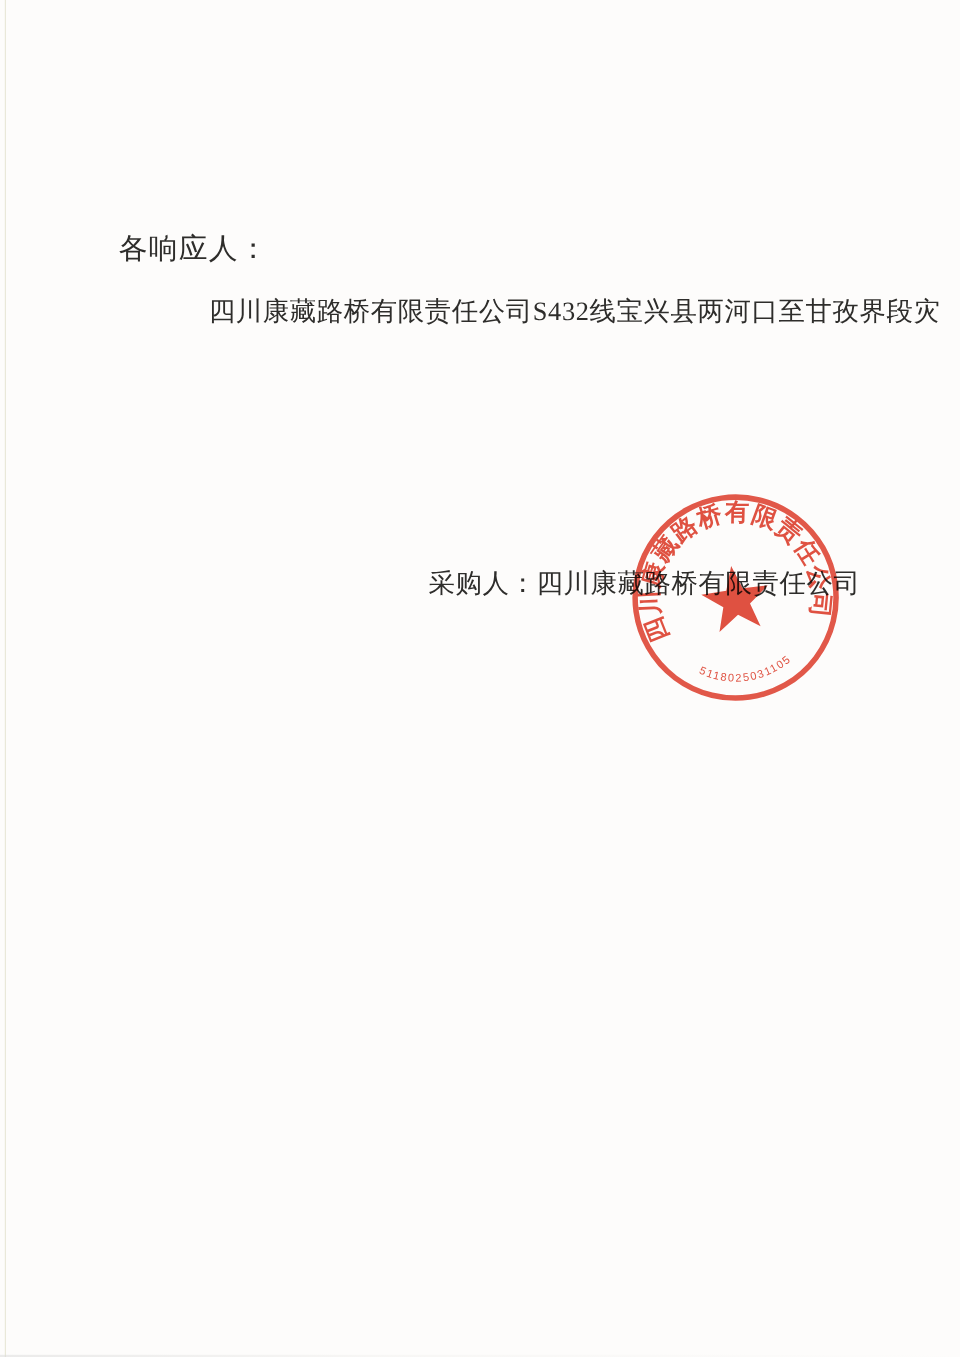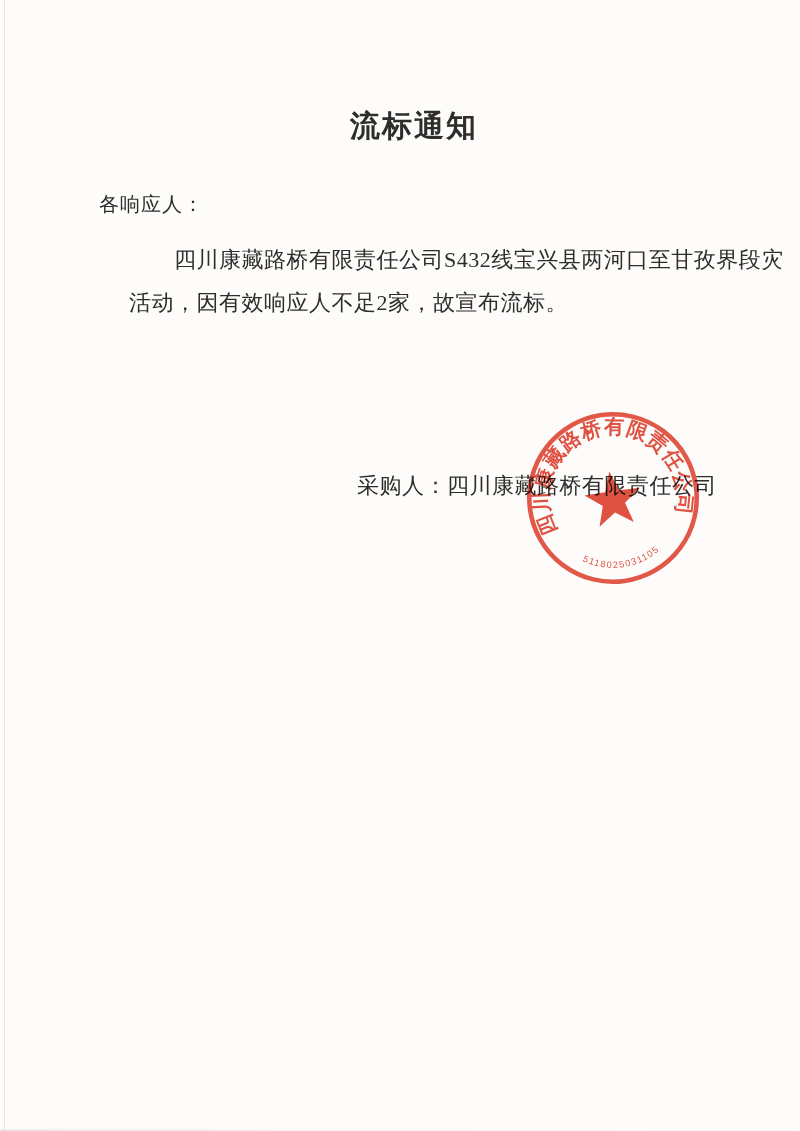--- a/index.html
+++ b/index.html
@@ -35,21 +35,21 @@
     top: 106px; left: 0; right: 0;
     text-align: center;
     padding-left: 28px;           
     font-size: 30px;
     font-weight: 700;
     letter-spacing: 2px;
   }
   .salutation {
     position: absolute;
     left: 99px; top: 191px;
-    font-size: 20px;
+    font-size: 24px;
     letter-spacing: 1px;
     white-space: nowrap;
   }
   .body-block {
     position: absolute;
     left: 99px; top: 238px;
     width: 640px;
     font-size: 22px;
     line-height: 43px;
     letter-spacing: 0.5px;
@@ -97,27 +97,25 @@
   .seal .number-text  { font-size: 10px; letter-spacing: 1.5px; font-weight: 400; }
 </style>
 </head>
 <body>
 
 <div class="page">
 
   <div class="edge-left"></div>
   <div class="edge-bottom"></div>
 
-  <div class="doc-title">流标通知</div>
 
   <div class="salutation">各响应人：</div>
 
   <div class="body-block">
     <div class="body-line first">四川康藏路桥有限责任公司S432线宝兴县两河口至甘孜界段灾</div>
-    <div class="body-line">活动，因有效响应人不足2家，故宣布流标。</div>
   </div>
 
   <div class="purchaser-line">采购人：四川康藏路桥有限责任公司</div>
 
 
   <svg class="seal" viewBox="0 0 200 200" xmlns="http://www.w3.org/2000/svg">
     <defs>
       <path id="seal-arc-top" class="arc-guide" d="M 42.7 140.2 A 70 70 0 1 1 157.3 140.2"></path>
       <path id="seal-arc-bottom" class="arc-guide" d="M 56.4 162.3 A 76 76 0 0 0 143.6 162.3"></path>
     </defs>

